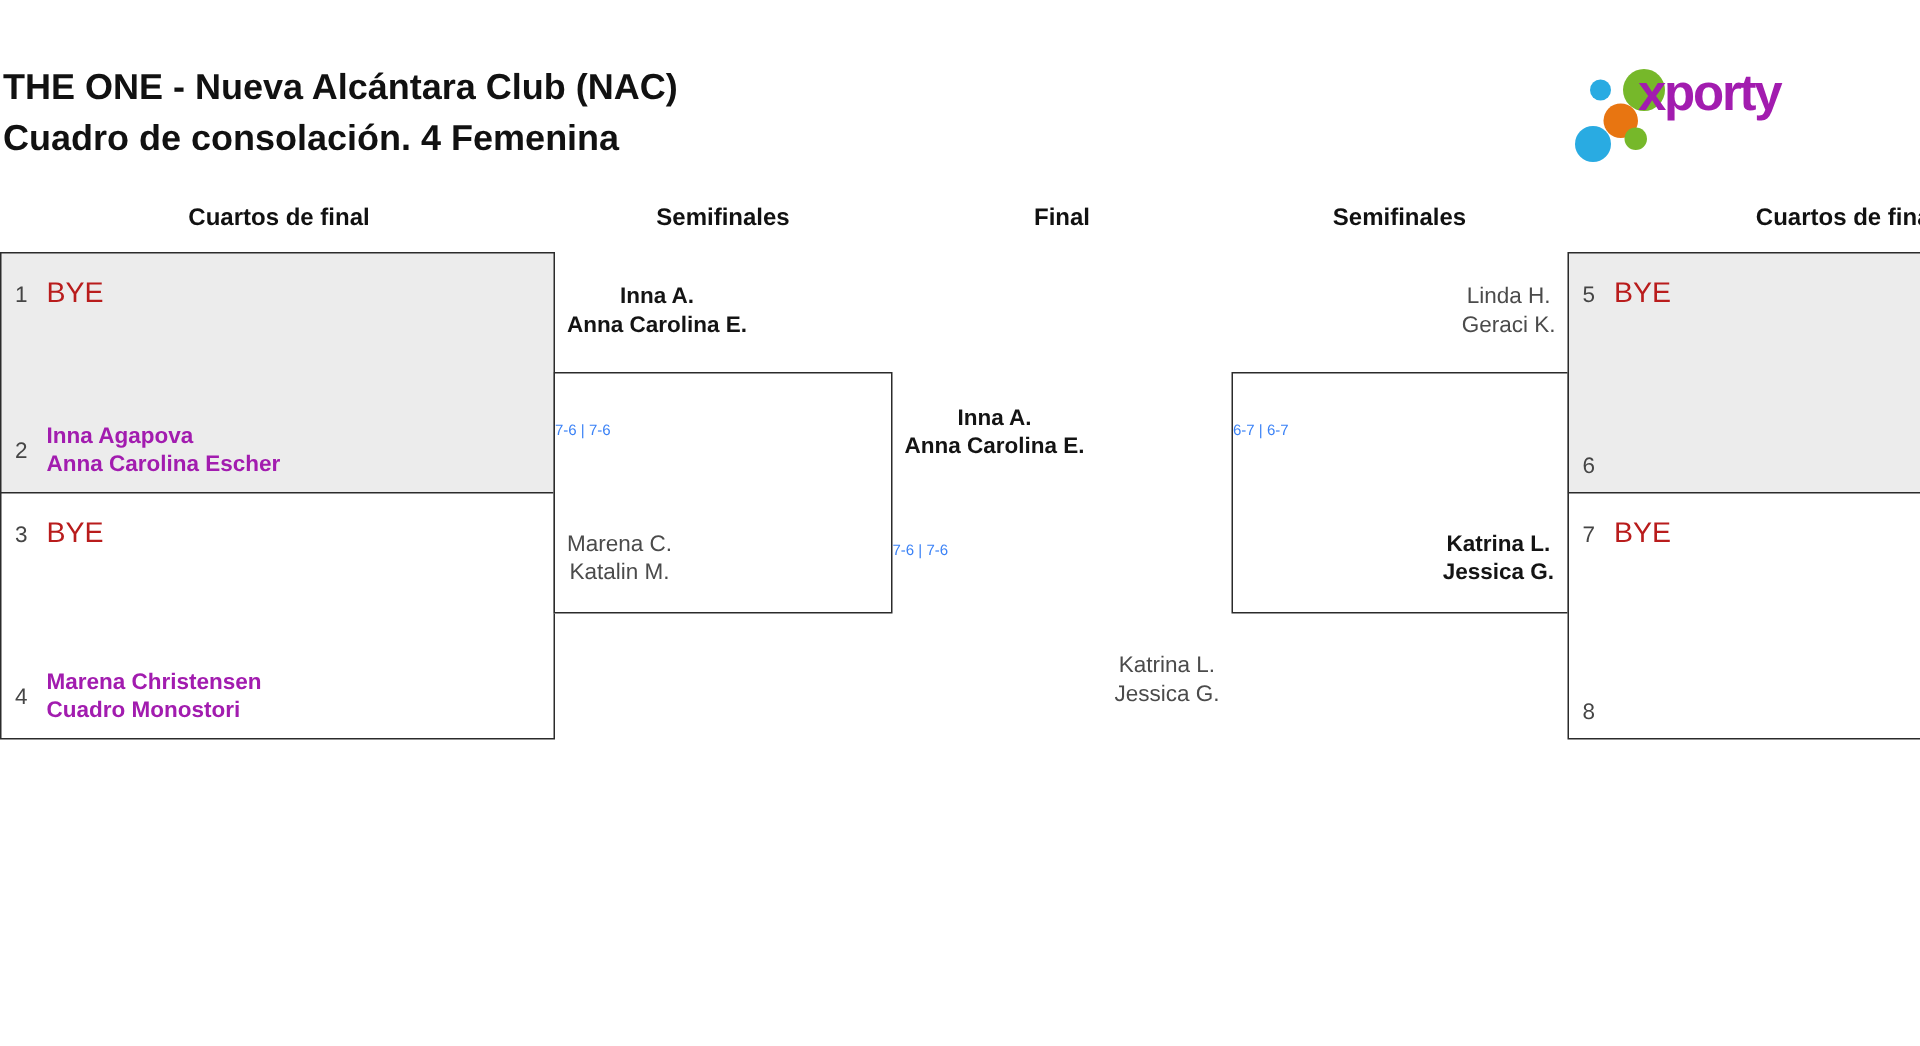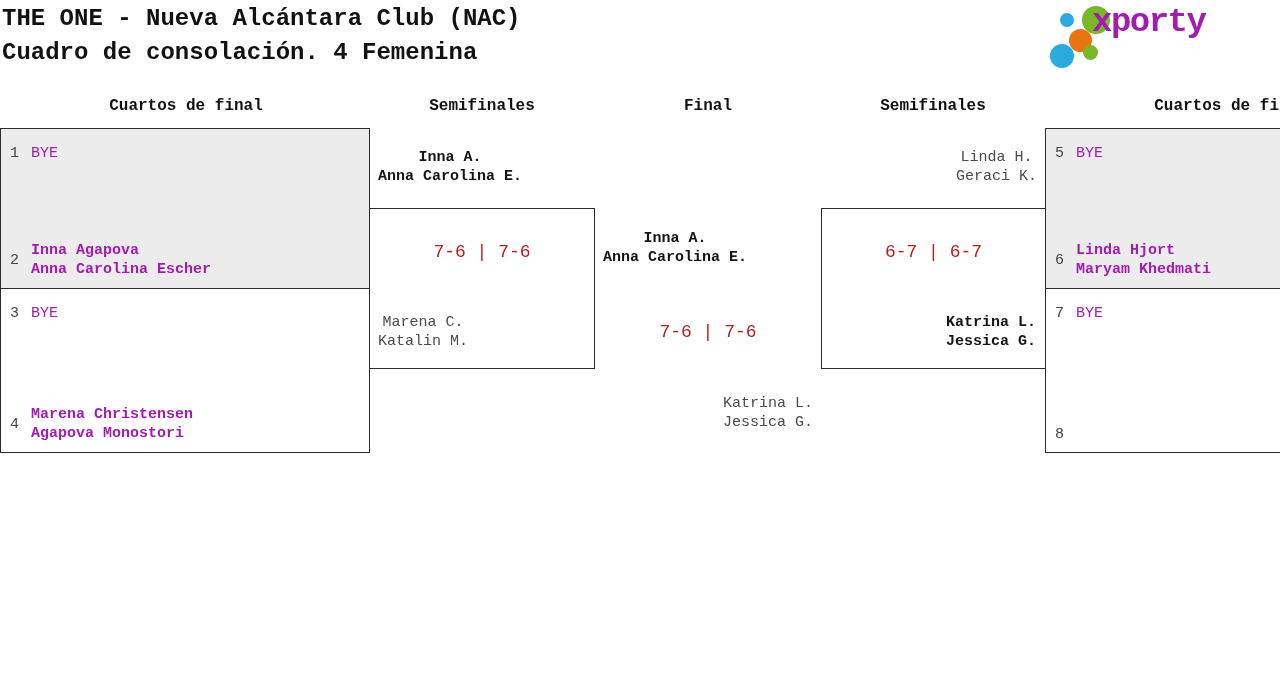--- a/index.html
+++ b/index.html
@@ -1,17 +1,17 @@
 <!DOCTYPE html>
 <html><head>
 <meta charset="utf-8">
 <style>
   html,body{margin:0;padding:0;background:#fff;}
   .canvas{position:relative;width:1280px;height:585px;background:#ffffff;overflow:hidden;
-          font-family:Liberation Mono, monospace;color:#141414;}
+          font-family:Liberation Sans, sans-serif;color:#141414;margin-top:40px;}
 
   
   .title{position:absolute;left:2px;top:2px;font-size:24px;line-height:34px;font-weight:600;color:#111;}
   .title div{white-space:nowrap;}
 
   
   .logo{position:absolute;left:1048px;top:0;width:232px;height:74px;cursor:pointer;}
   .dot{position:absolute;border-radius:50%;}
   .logo-text{position:absolute;left:44px;top:5px;font-size:34px;font-weight:700;
              letter-spacing:-1.5px;color:#a21caf;line-height:1;}
@@ -21,24 +21,24 @@
            font-weight:600;color:#111;white-space:nowrap;}
 
   
   .box{position:absolute;box-sizing:border-box;border:1.5px solid #2b2b2b;background:#fff;}
   .box.gray{background:#ececec;}
 
   .qf-row{position:absolute;left:9px;right:6px;display:flex;align-items:center;}
   .qf-row.toprow{top:16px;}
   .qf-row.bottomrow{bottom:9px;}
   .seed{width:21px;flex:none;font-size:15px;color:#454545;}
-  .bye{font-size:15px;color:#a21caf;}
+  .bye{font-size:19px;color:#b91c1c;}
   .team{font-size:15px;font-weight:700;color:#a21caf;line-height:19px;white-space:nowrap;}
 
-  .score{position:absolute;left:0;right:0;text-align:center;font-size:18px;color:#b91c1c;}
+  .score{position:absolute;left:0;right:0;text-align:left;font-size:10px;color:#3b82f6;}
   .pair{position:absolute;font-size:15px;line-height:19px;white-space:nowrap;text-align:center;}
   .pair.bold{font-weight:700;color:#141414;}
   .pair.gray{color:#4b4b4b;}
   .pair.right{text-align:center;}
 </style>
 </head>
 <body>
 
 <div class="canvas">
 
@@ -78,21 +78,21 @@
 
   <div class="box" style="left:0;top:288px;width:370px;height:165px;">
     <div class="qf-row toprow">
       <span class="seed">3</span>
       <span class="bye">BYE</span>
     </div>
     <div class="qf-row bottomrow">
       <span class="seed">4</span>
       <div class="team">
         <div>Marena Christensen</div>
-        <div>Agapova Monostori</div>
+        <div>Cuadro Monostori</div>
       </div>
     </div>
   </div>
 
   <div class="pair bold" style="left:378px;top:148px;">
     <div>Inna A.</div>
     <div>Anna Carolina E.</div>
   </div>
 
   <div class="box" style="left:369px;top:208px;width:226px;height:161px;">
@@ -128,24 +128,20 @@
     </div>
   </div>
 
   <div class="box gray" style="left:1045px;top:128px;width:372px;height:161px;">
     <div class="qf-row toprow">
       <span class="seed">5</span>
       <span class="bye">BYE</span>
     </div>
     <div class="qf-row bottomrow">
       <span class="seed">6</span>
-      <div class="team">
-        <div>Linda Hjort</div>
-        <div>Maryam Khedmati</div>
-      </div>
     </div>
   </div>
 
   <div class="box" style="left:1045px;top:288px;width:372px;height:165px;">
     <div class="qf-row toprow">
       <span class="seed">7</span>
       <span class="bye">BYE</span>
     </div>
     <div class="qf-row bottomrow">
       <span class="seed">8</span>

